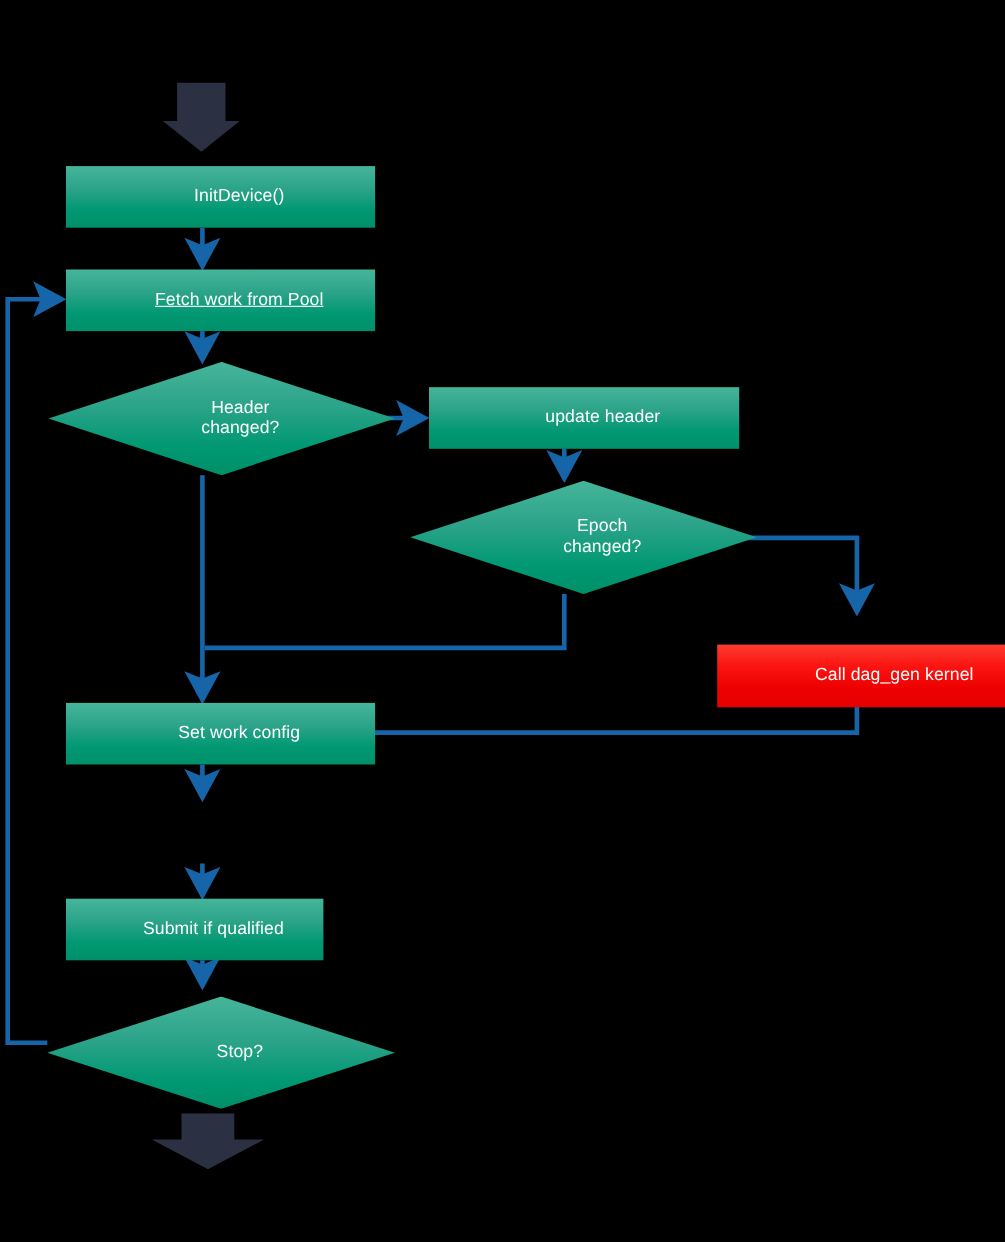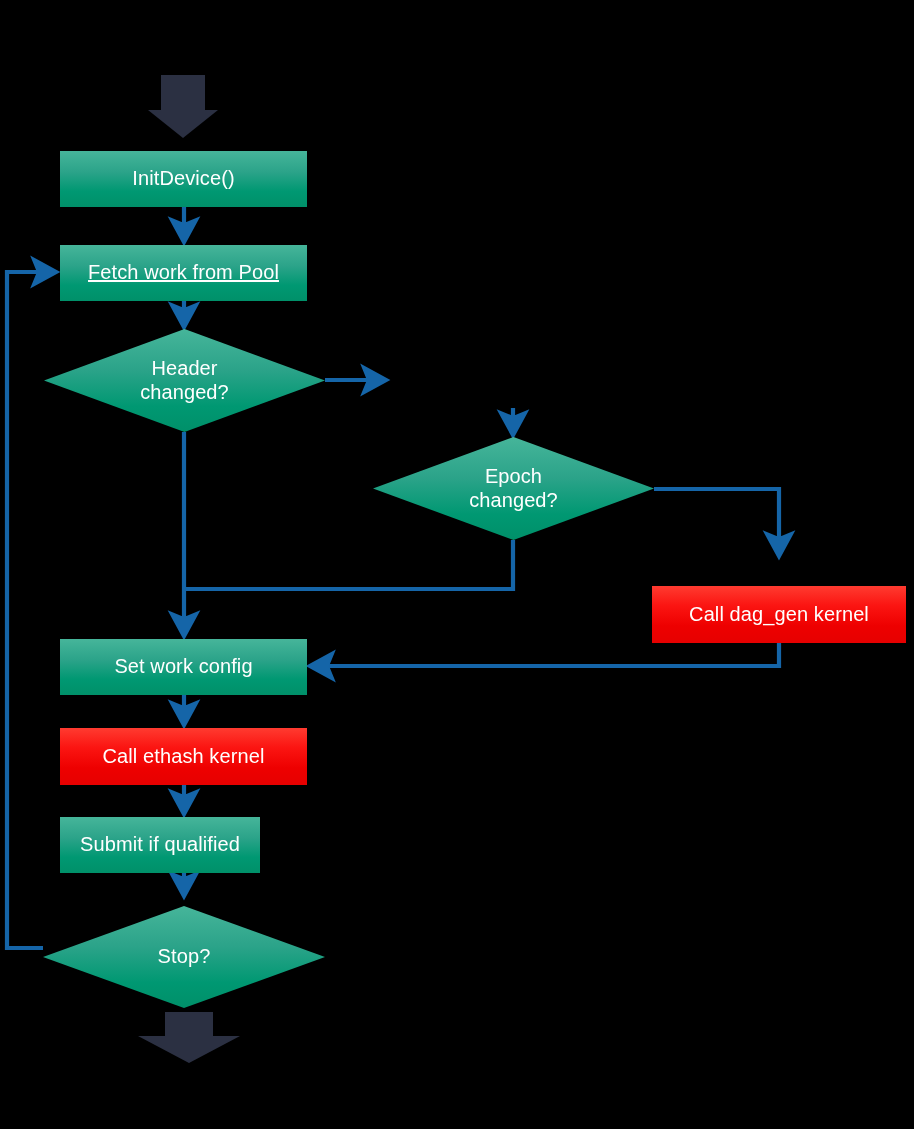--- a/index.html
+++ b/index.html
@@ -26,26 +26,27 @@
     height: 1129px;
     pointer-events: none;
   }
   .node {
     position: absolute;
     display: flex;
     align-items: center;
     justify-content: center;
     text-align: center;
     color: #ffffff;
-    font-size: 20px;
+    font-size: 16px;
     line-height: 1.18;
     font-weight: 400;
     letter-spacing: 0.1px;
     white-space: pre-line;
     z-index: 3;
+    padding-left: 34px;
   }
   .node.proc-green {
     background: linear-gradient(180deg, #46b59a 0%, #2ba389 38%, #009872 72%, #009069 100%);
   }
   .node.proc-red {
     background: linear-gradient(180deg, #ff3b30 0%, #fb1512 34%, #ee0000 70%, #e60000 100%);
   }
   .node.decision {
     background: transparent;
   }
@@ -133,20 +134,23 @@
           <stop offset="75%" stop-color="#009872"></stop>
           <stop offset="100%" stop-color="#009069"></stop>
         </linearGradient>
       </defs>
       <polygon points="140.5,0 281,51.5 140.5,103 0,51.5" fill="url(#gGreenA)"></polygon>
     </svg>
     <span class="label">Header
 changed?</span>
   </div>
 
+  <div class="node proc-green" style="left:390px; top:352px; width:248px; height:56px;">
+    <span class="label">update header</span>
+  </div>
 
   <div class="node decision" style="left:373px; top:437px; width:281px; height:103px;">
     <svg class="diamond-shape" viewBox="0 0 281 103" preserveAspectRatio="none" xmlns="http://www.w3.org/2000/svg">
       <defs>
         <linearGradient id="gGreenB" x1="0" y1="0" x2="0" y2="1">
           <stop offset="0%" stop-color="#46b59a"></stop>
           <stop offset="40%" stop-color="#2ba389"></stop>
           <stop offset="75%" stop-color="#009872"></stop>
           <stop offset="100%" stop-color="#009069"></stop>
         </linearGradient>
@@ -158,23 +162,20 @@
   </div>
 
   <div class="node proc-red" style="left:652px; top:586px; width:254px; height:57px;">
     <span class="label">Call dag_gen kernel</span>
   </div>
 
   <div class="node proc-green" style="left:60px; top:639px; width:247px; height:56px;">
     <span class="label">Set work config</span>
   </div>
 
-  <div class="node proc-red" style="left:60px; top:728px; width:247px; height:57px;">
-    <span class="label">Call ethash kernel</span>
-  </div>
 
   <div class="node proc-green" style="left:60px; top:817px; width:200px; height:56px;">
     <span class="label">Submit if qualified</span>
   </div>
 
   <div class="node decision" style="left:43px; top:906px; width:282px; height:102px;">
     <svg class="diamond-shape" viewBox="0 0 282 102" preserveAspectRatio="none" xmlns="http://www.w3.org/2000/svg">
       <defs>
         <linearGradient id="gGreenC" x1="0" y1="0" x2="0" y2="1">
           <stop offset="0%" stop-color="#46b59a"></stop>

